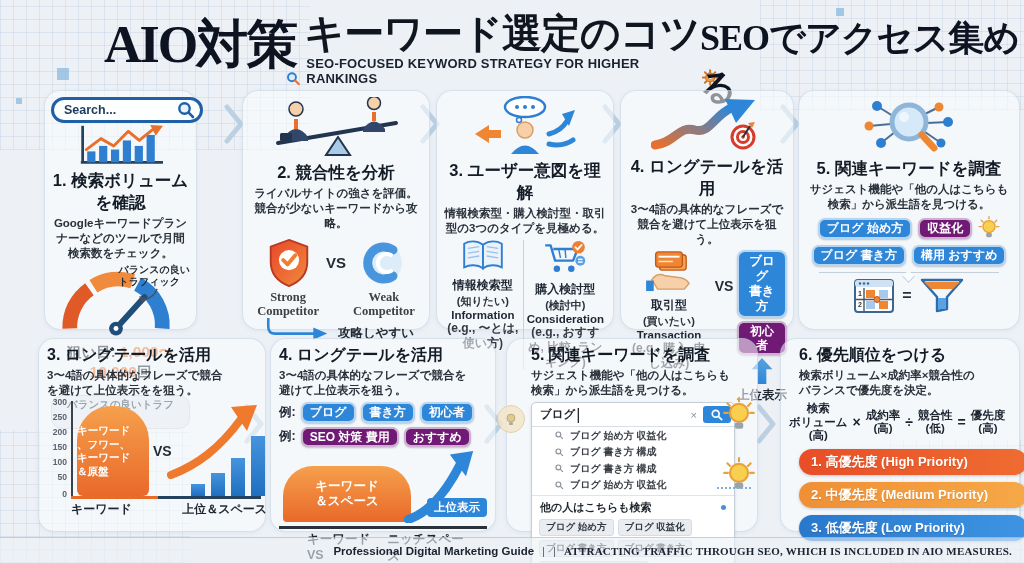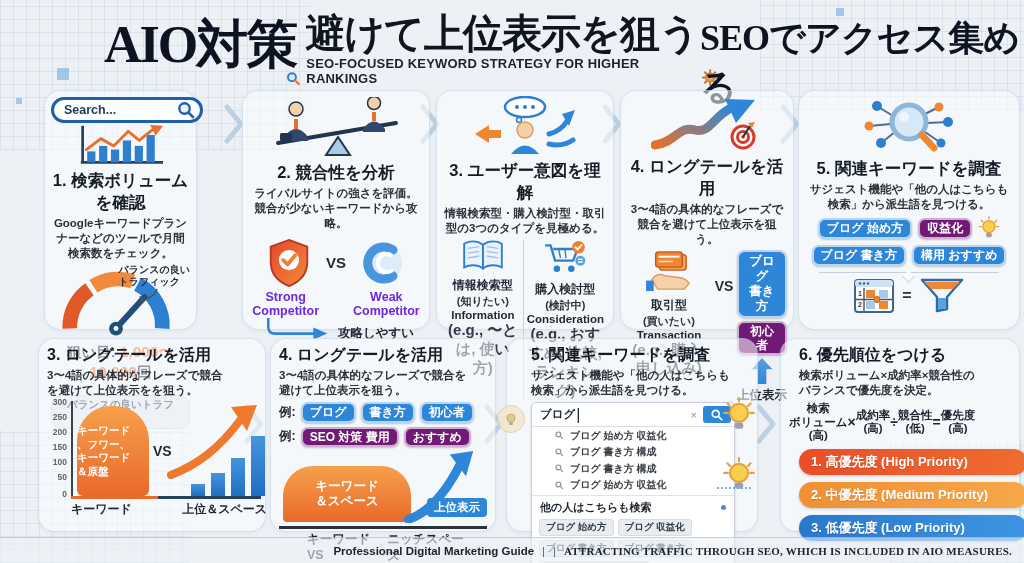--- a/index.html
+++ b/index.html
@@ -42,31 +42,31 @@
   .gauge-note{position:absolute;right:0px;top:0px;font-size:10px;font-weight:800;color:#222a34;
     line-height:1.2;text-align:left;font-family:Liberation Serif, serif;}
   .target-line{margin-top:4px;font-size:14.5px;font-weight:800;color:#131b26;}
   .target-line .val{color:#E8702C;font-size:15.5px;}
   .pill-badge{display:inline-block;margin-top:13px;background:#dde4ea;border:1px solid #c3ccd5;
     border-radius:11px;padding:2px 10px;font-size:10.5px;font-weight:800;color:#2a3b4d;}
   
   .vs-row{display:flex;justify-content:center;align-items:center;gap:14px;margin-top:6px;}
   .vs-txt{font-size:15px;font-weight:800;color:#232b36;}
   .comp-labels{display:flex;justify-content:center;gap:34px;margin-top:2px;}
-  .comp-labels div{font-size:12.5px;font-weight:800;color:#6d28d9;line-height:1.15;}
+  .comp-labels div{font-size:12.5px;font-weight:800;color:#404040;line-height:1.15;font-family:Liberation Serif, serif;}
   .elbow-row{display:flex;align-items:flex-end;justify-content:center;gap:4px;margin-top:0px;}
   .elbow-row span{font-size:12.5px;font-weight:800;color:#222a34;padding-bottom:2px;}
   
   .duo{display:flex;margin-top:4px;}
   .duo .col{flex:1;padding:0 3px;}
   .duo .col.divided{border-left:1px solid #c6d3df;}
   .t-name{font-size:12px;font-weight:800;color:#1e2632;margin-top:1px;}
   .t-sub{font-size:11px;font-weight:700;color:#2a313a;}
   .t-en{font-size:11.5px;font-weight:800;color:#1e2632;}
-  .t-eg{font-size:15px;font-weight:700;color:#333a44;line-height:1.25;}
+  .t-eg{font-size:12px;font-weight:700;color:#333a44;line-height:1.25;}
   .s4-row{display:flex;margin-top:2px;align-items:flex-start;}
   .s4-left{width:84px;}
   .s4-mid{width:26px;font-size:14px;font-weight:800;color:#232b36;margin-top:28px;}
   .s4-right{flex:1;display:flex;flex-direction:column;align-items:center;gap:3px;}
   .up-label{font-size:12.5px;font-weight:800;color:#1e2632;}
   
   .chip-rows{margin-top:4px;display:flex;flex-direction:column;gap:5px;align-items:center;}
   .chip-rows .row{display:flex;align-items:center;gap:6px;justify-content:center;}
   .s5-div{margin:6px 14px 2px;border-top:1px solid #c2cfdc;position:relative;}
   .s5-div:after{content:"";position:absolute;left:50%;top:-1px;width:8px;height:8px;margin-left:-5px;
@@ -119,21 +119,21 @@
   .sp-related{font-size:11px;font-weight:800;color:#1e242c;padding:4px 8px 2px;position:relative;}
   .sp-related .dot{position:absolute;right:8px;top:9px;width:5px;height:5px;border-radius:50%;background:#4b8fd6;}
   .sp-chips{display:flex;flex-wrap:wrap;gap:4px;padding:2px 7px 7px;}
   .sp-chip{background:#e9edf2;border:1px solid #d6dce3;border-radius:3px;padding:1px 6px;
     font-size:9.5px;font-weight:600;color:#333a42;}
   .b3-bulb{position:absolute;}
   .b3-dotline{position:absolute;border-top:2px dotted #7fb0dd;width:34px;}
   .b3-faintbulb{position:absolute;left:-10px;top:66px;width:26px;height:26px;border-radius:50%;
     background:#f3e6cc;border:1px solid #e0cb9c;opacity:.85;display:flex;align-items:center;justify-content:center;}
   
-  .formula{display:flex;align-items:center;margin-top:4px;justify-content:flex-start;}
+  .formula{display:flex;align-items:center;gap:5px;margin-top:4px;justify-content:flex-start;}
   .formula .st{text-align:center;font-size:11.5px;font-weight:800;color:#1c2430;line-height:1.15;}
   .formula .op{font-size:14px;font-weight:800;color:#1c2430;}
   .prio{width:228px;height:26px;border-radius:14px;display:flex;align-items:center;padding-left:12px;
     box-sizing:border-box;color:#fff;font-size:13px;font-weight:800;margin-top:7px;
     box-shadow:0 1px 3px rgba(40,60,90,.25);text-shadow:0 1px 1px rgba(0,0,0,.15);}
   .prio.p1{background:linear-gradient(90deg,#E84E27,#EF6C31);}
   .prio.p2{background:linear-gradient(90deg,#F08F35,#F6A847);}
   .prio.p3{background:linear-gradient(90deg,#2878CC,#3E94E2);}
   
   .chev{position:absolute;}
@@ -152,21 +152,21 @@
 
   <div class="grid-decor" style="left:0;top:0;width:310px;height:150px;"></div>
   <div class="grid-decor" style="left:760px;top:0;width:264px;height:110px;"></div>
   <div class="grid-decor" style="left:0;top:430px;width:190px;height:133px;"></div>
   <div class="grid-decor" style="left:890px;top:440px;width:134px;height:123px;"></div>
   <div class="sq" style="left:57px;top:68px;width:12px;height:12px;"></div>
   <div class="sq" style="left:16px;top:98px;width:6px;height:6px;"></div>
   <div class="sq" style="left:836px;top:8px;width:8px;height:8px;"></div>
 
   <div class="title-left">AIO対策</div>
-  <div class="title-center">避けて上位表示を狙う</div>
+  <div class="title-center">キーワード選定のコツ</div>
   <div class="subtitle-row">
     <svg width="15" height="15" viewBox="0 0 18 18">
       <circle cx="7.5" cy="7.5" r="5" fill="#dcebf8" stroke="#2E7FD0" stroke-width="2.4"></circle>
       <line x1="11.5" y1="11.5" x2="16" y2="16" stroke="#E8702C" stroke-width="2.6" stroke-linecap="round"></line>
     </svg>
     <span>SEO-FOCUSED KEYWORD STRATEGY FOR HIGHER RANKINGS</span>
     <svg width="17" height="17" viewBox="0 0 20 20">
       <circle cx="10" cy="10" r="5.5" fill="#F49B3D" stroke="#C9762A" stroke-width="1.5"></circle>
       <circle cx="10" cy="10" r="2" fill="#fff"></circle>
       <g stroke="#C9762A" stroke-width="2.4" stroke-linecap="round">

